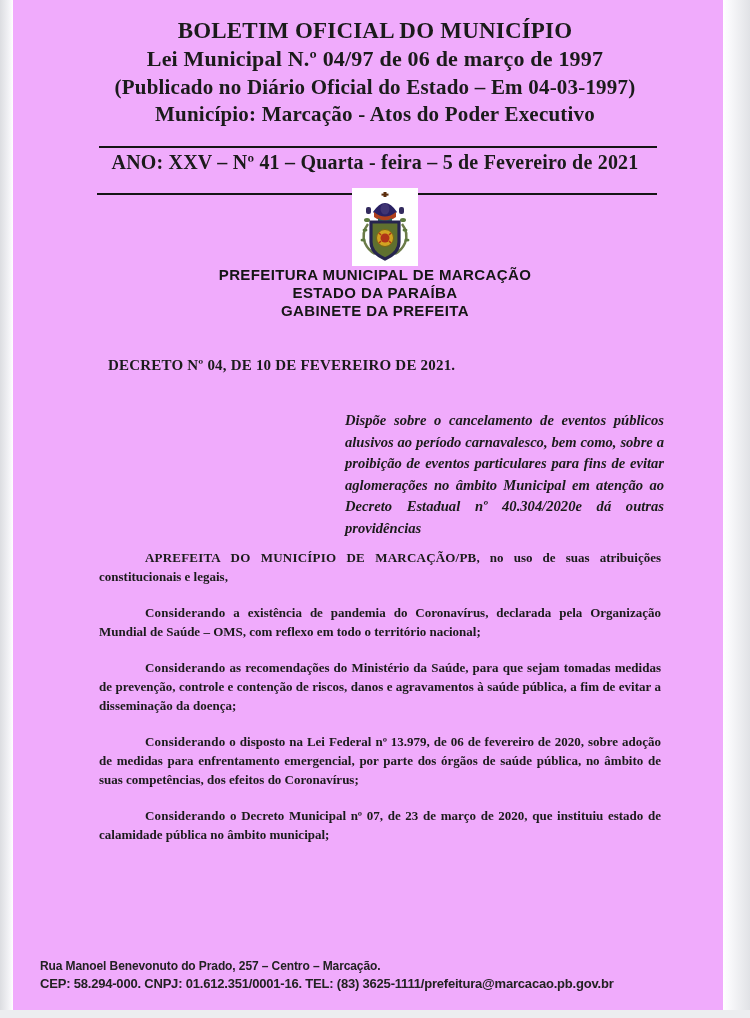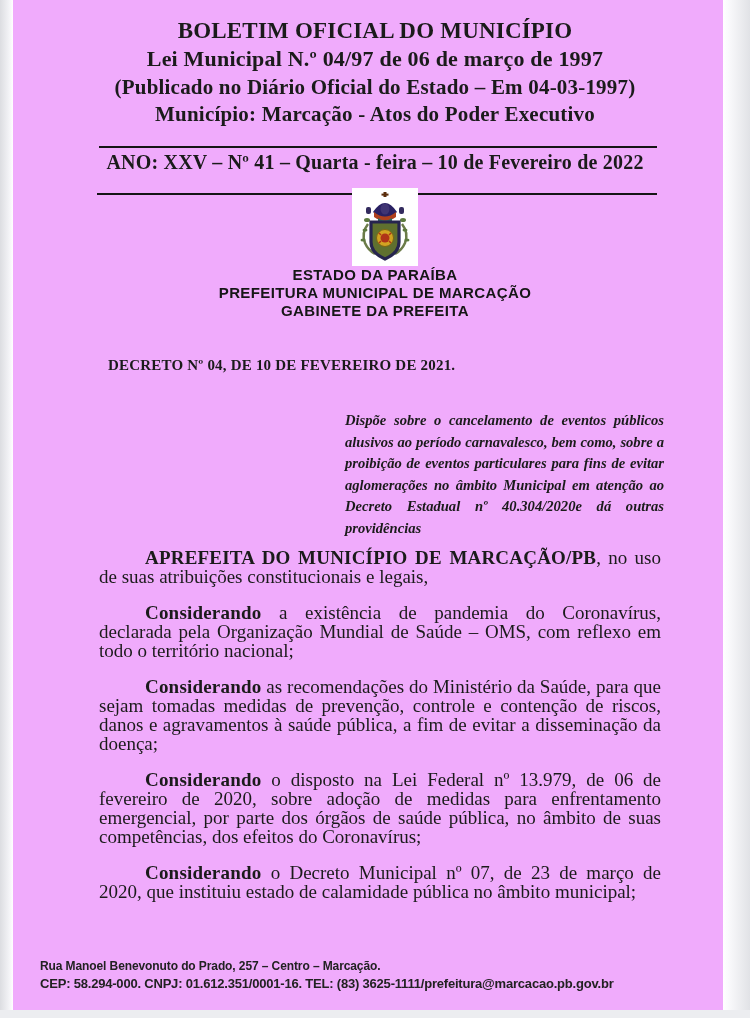--- a/index.html
+++ b/index.html
@@ -42,21 +42,21 @@
                  font-size:15px; line-height:18px; letter-spacing:.4px; color:#161616; }
 
   .decree-heading { position:absolute; top:357px; left:108px; width:560px;
                     font-weight:bold; font-size:15px; letter-spacing:.2px; }
 
   .decree-summary { position:absolute; top:410px; left:337px; width:319px;
                     font-weight:bold; font-style:italic; font-size:14.6px;
                     line-height:21.6px; text-align:justify;margin-left:8px; }
 
   .doc-body { position:absolute; top:548px; left:99px; width:562px;
-              font-size:19px; line-height:19px; text-align:justify; }
+              font-size:13px; line-height:19px; text-align:justify;font-weight:bold; }
   .doc-body p { text-indent:46px; margin-bottom:17px; }
   .doc-body b { letter-spacing:.2px; }
 
   .page-footer { position:absolute; top:958px; left:40px; width:670px; text-align:left;
                  font-family:"Liberation Sans", sans-serif; font-weight:bold; color:#222; }
   .page-footer .f1 { font-size:12px; line-height:17px; letter-spacing:-0.1px; }
   .page-footer .f2 { font-size:13px; line-height:18px; letter-spacing:-0.2px; }
 </style>
 </head>
 <body>
@@ -68,21 +68,21 @@
   <div class="edge-bottom"></div>
 
   <div class="masthead">
     <div class="l1">BOLETIM OFICIAL DO MUNICÍPIO</div>
     <div class="l2">Lei Municipal N.º 04/97 de 06 de março de 1997</div>
     <div class="l3">(Publicado no Diário Oficial do Estado – Em 04-03-1997)</div>
     <div class="l4">Município: Marcação - Atos do Poder Executivo</div>
   </div>
 
   <div class="rule rule-top"></div>
-  <div class="issue-line">ANO: XXV – Nº 41 – Quarta - feira – 10 de Fevereiro de 2022</div>
+  <div class="issue-line">ANO: XXV – Nº 41 – Quarta - feira – 5 de Fevereiro de 2021</div>
   <div class="rule rule-bottom"></div>
 
   <div class="arms-box">
     <svg width="62" height="74" viewBox="0 0 62 74">
 
       <rect x="29.5" y="0" width="3" height="5" fill="#5a2d0c"></rect>
       <rect x="27.5" y="1.6" width="7" height="2" fill="#5a2d0c"></rect>
 
       <path d="M19,20 Q31,2 43,20 Q37,26 31,25 Q25,26 19,20 Z" fill="#2a2163"></path>
       <ellipse cx="31" cy="17" rx="4.5" ry="5.5" fill="#403473"></ellipse>
@@ -105,22 +105,22 @@
 
       <path d="M17,30 L45,30 L45,50 Q45,61 31,67 Q17,61 17,50 Z" fill="#5f702f" stroke="#26244e" stroke-width="3.2"></path>
 
       <circle cx="31" cy="46" r="8.5" fill="#d2a322" stroke="#7c6614" stroke-width="1"></circle>
       <circle cx="31" cy="46" r="4.5" fill="#b03418"></circle>
       <path d="M27,43 l-2,-2 M35,43 l2,-2 M27,49 l-2,2 M35,49 l2,2" stroke="#b03418" stroke-width="1.4" fill="none"></path>
     </svg>
   </div>
 
   <div class="institution">
+    <div>PREFEITURA MUNICIPAL DE MARCAÇÃO</div>
     <div>ESTADO DA PARAÍBA</div>
-    <div>PREFEITURA MUNICIPAL DE MARCAÇÃO</div>
     <div>GABINETE DA PREFEITA</div>
   </div>
 
   <div class="decree-heading">DECRETO Nº 04, DE 10 DE FEVEREIRO DE 2021.</div>
 
   <div class="decree-summary">Dispõe sobre o cancelamento de eventos públicos alusivos ao período carnavalesco, bem como, sobre a proibição de eventos particulares para fins de evitar aglomerações no âmbito Municipal em atenção ao Decreto Estadual nº 40.304/2020e dá outras providências</div>
 
   <div class="doc-body">
     <p><b>APREFEITA DO MUNICÍPIO DE MARCAÇÃO/PB</b><span>, no uso de suas atribuições constitucionais e legais,</span></p>
     <p><b>Considerando</b><span> a existência de pandemia do Coronavírus, declarada pela Organização Mundial de Saúde – OMS, com reflexo em todo o território nacional;</span></p>

